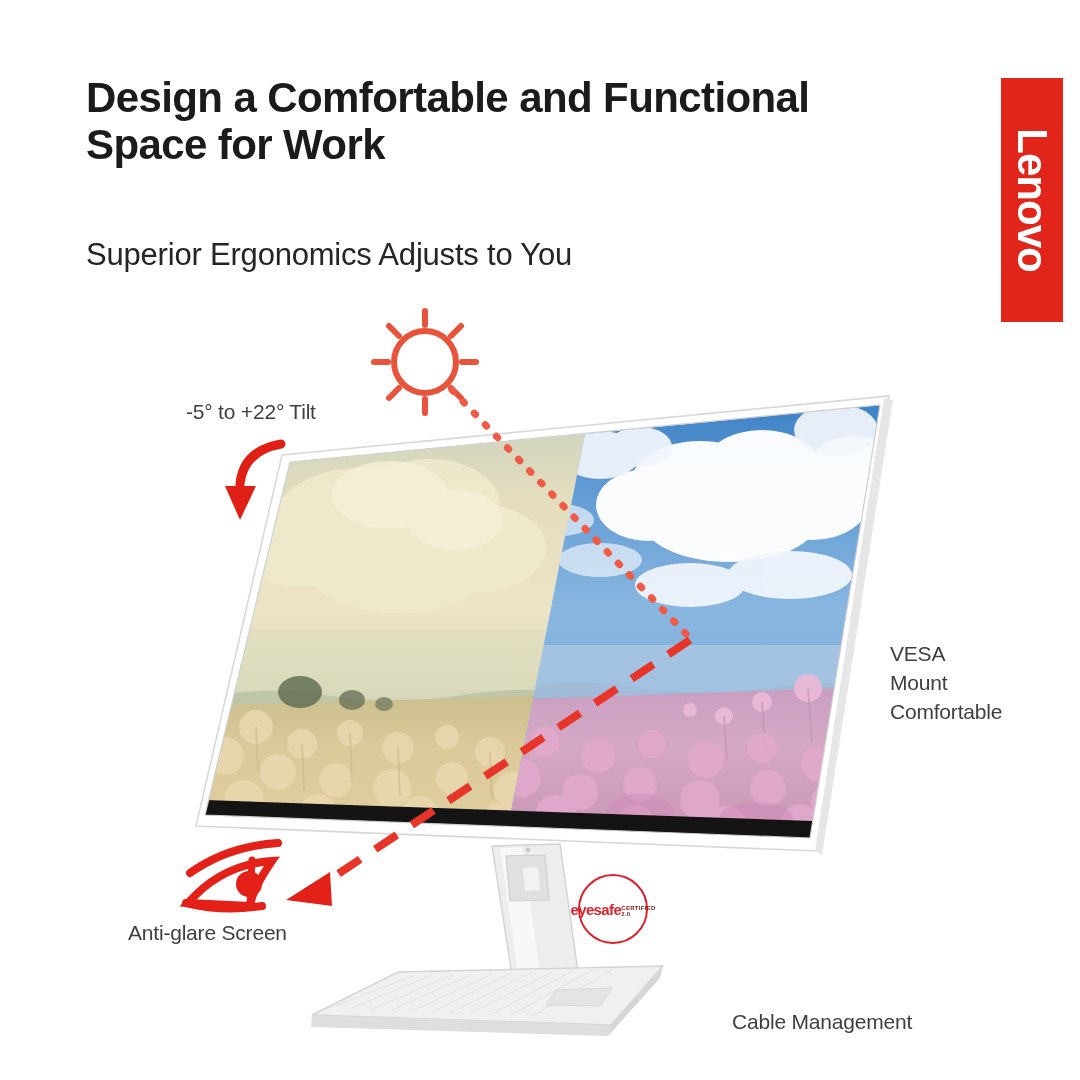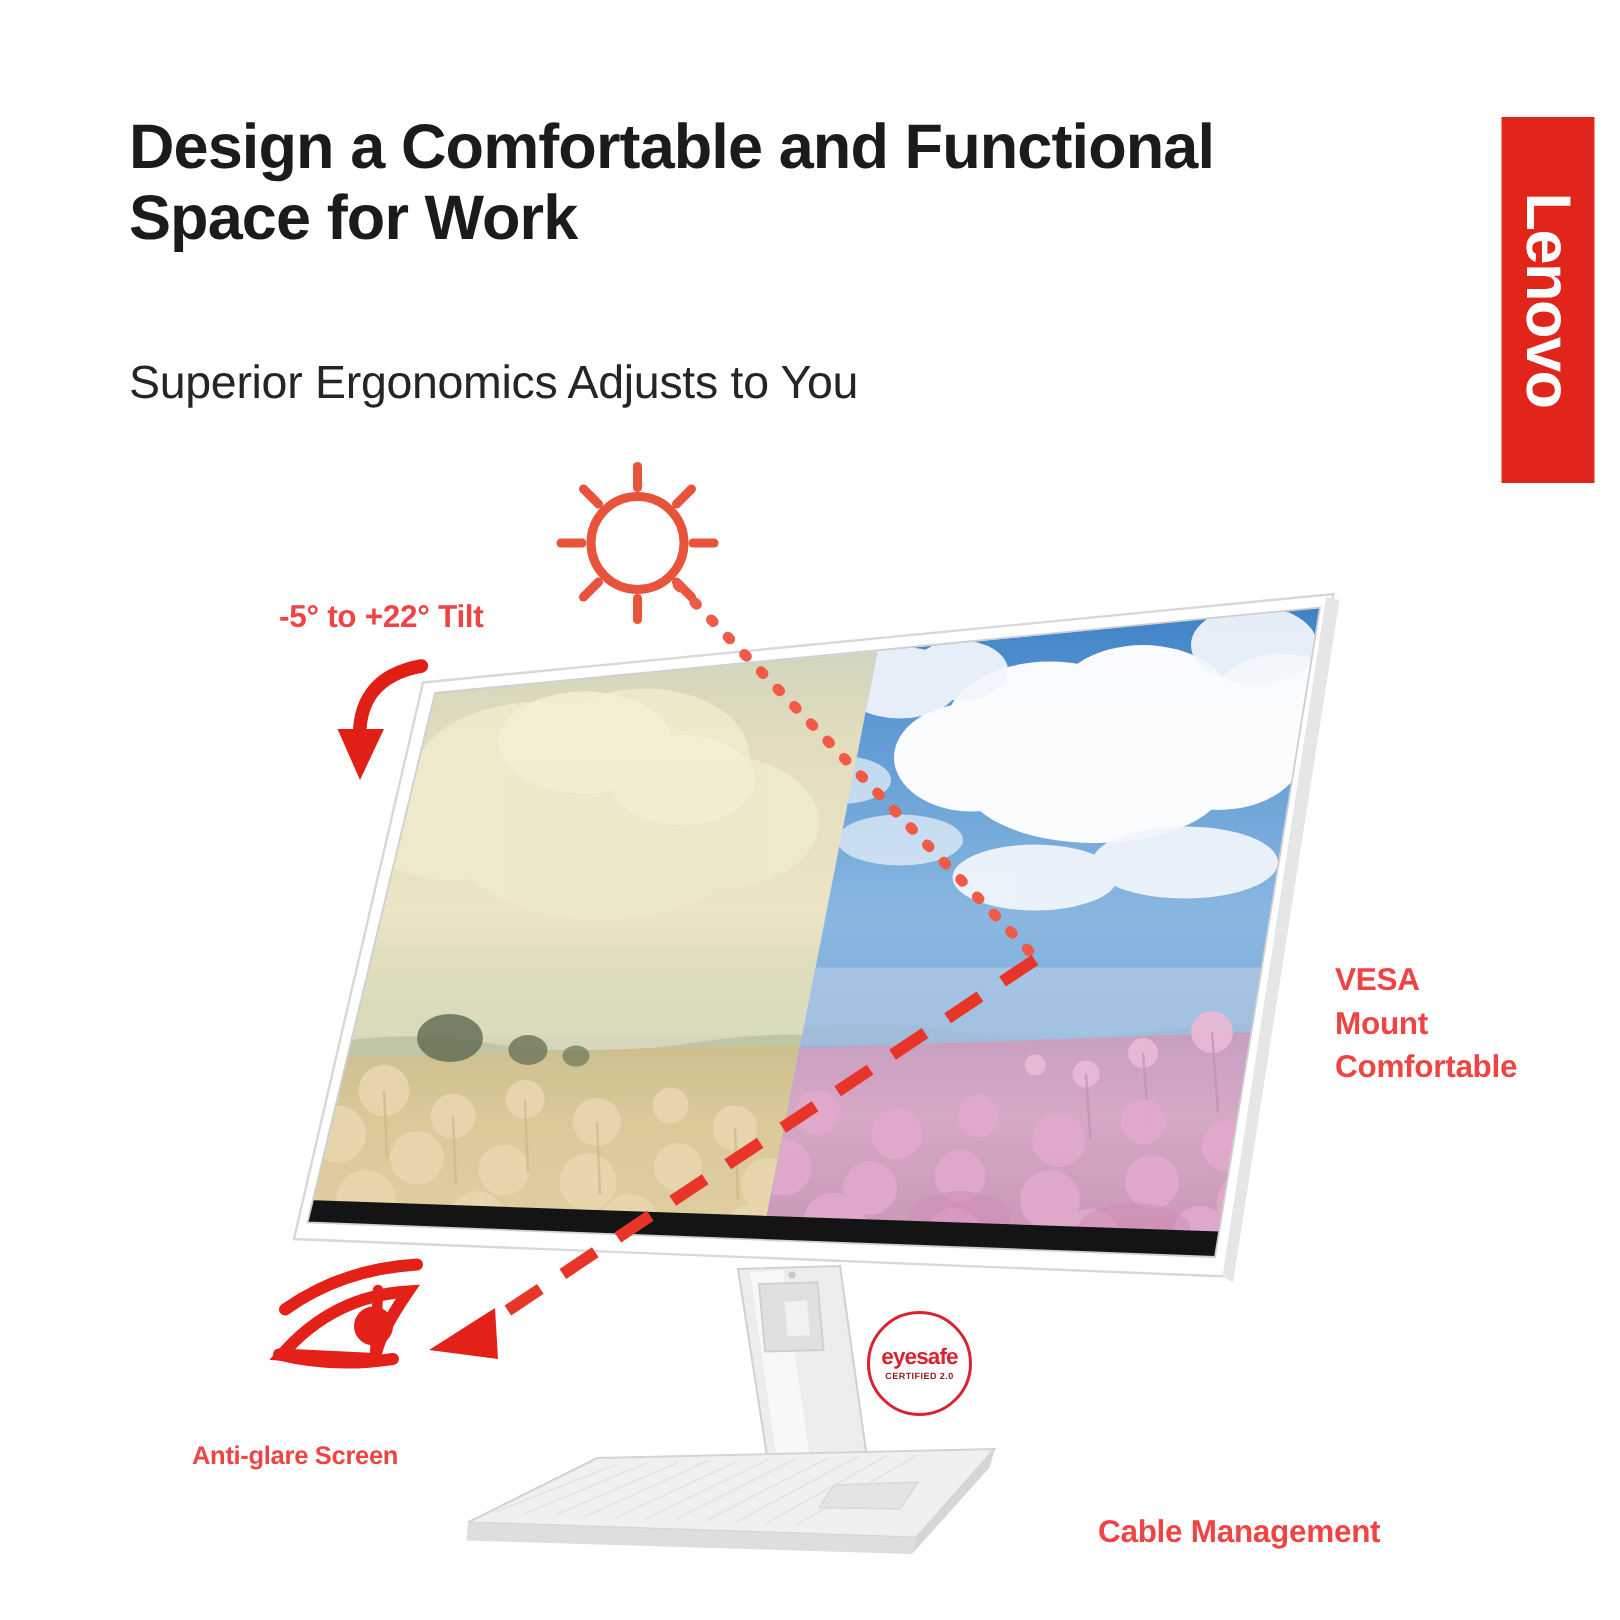--- a/index.html
+++ b/index.html
@@ -36,32 +36,32 @@
     white-space:nowrap;
     color:#ffffff;font-size:42px;font-weight:700;letter-spacing:-1px;
     font-family:"Liberation Sans", sans-serif;
   }
 
   
   #monitor{position:absolute;left:0;top:0;width:1080px;height:1080px;pointer-events:none;}
   #monitor svg{display:block;}
 
   
-  .lbl{position:absolute;font-weight:700;color:#ef4444;letter-spacing:-0.2px;}
+  .lbl{position:absolute;font-weight:400;color:#404040;letter-spacing:-0.2px;}
   #tilt-label{left:186px;top:400px;font-size:21px;}
   #vesa-label{left:890px;top:596px;font-size:21px;line-height:1.37;margin-top:44px;}
-  #antiglare-label{left:128px;top:961px;font-size:17px;}
+  #antiglare-label{left:128px;top:921px;font-size:21px;}
   #cable-label{left:700px;top:1010px;font-size:21px;margin-left:32px;}
   #eyesafe-label{left:666px;top:879px;font-size:21px;line-height:1.4;white-space:nowrap;}
 
   
   #eyesafe-badge{
     position:absolute;left:578px;top:874px;width:66px;height:66px;
     border:2px solid #D9232E;border-radius:50%;
-    display:flex;flex-direction:column;align-items:center;justify-content:center;
+    display:flex;flex-direction:row;align-items:center;justify-content:center;
     background:#ffffff;
   }
   #eyesafe-badge .es-word{
     font-size:15px;font-weight:700;color:#D9232E;letter-spacing:-0.6px;line-height:1;
   }
   #eyesafe-badge .es-sub{
     font-size:6px;font-weight:700;color:#8a2020;letter-spacing:0.3px;
     margin-top:3px;line-height:1;
   }
 

